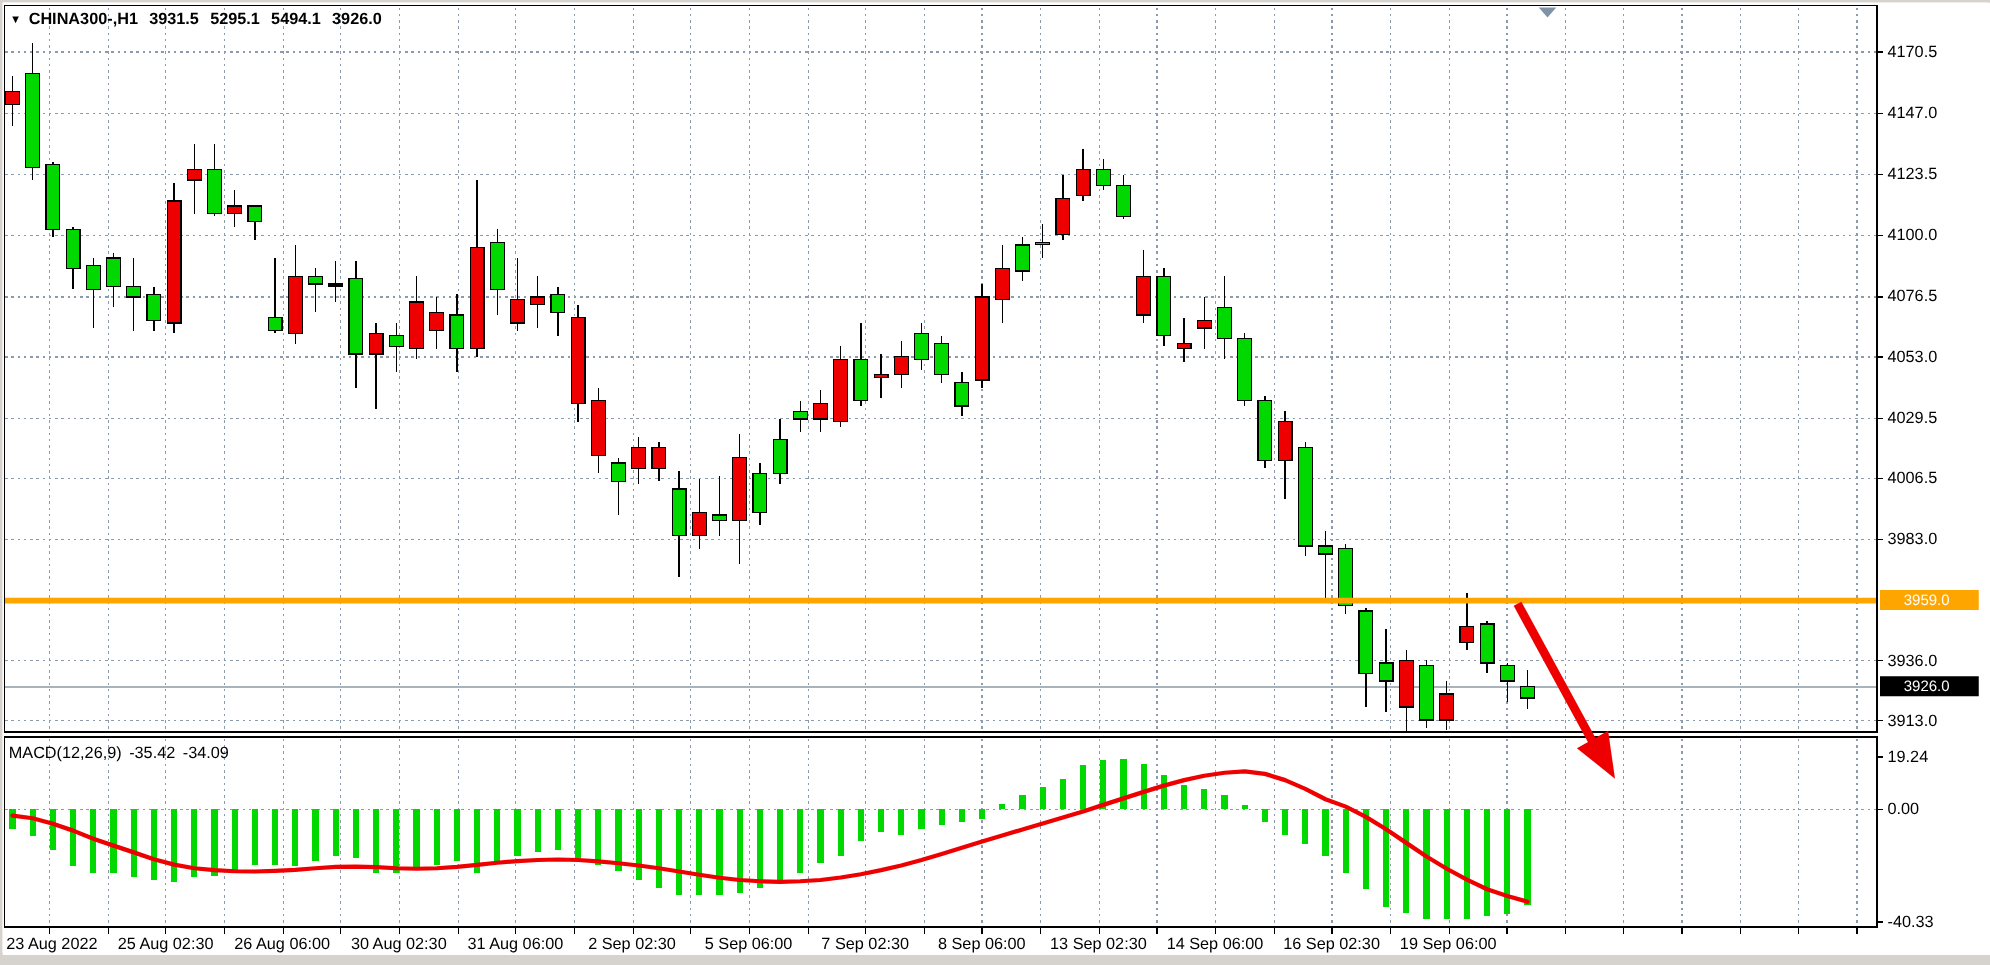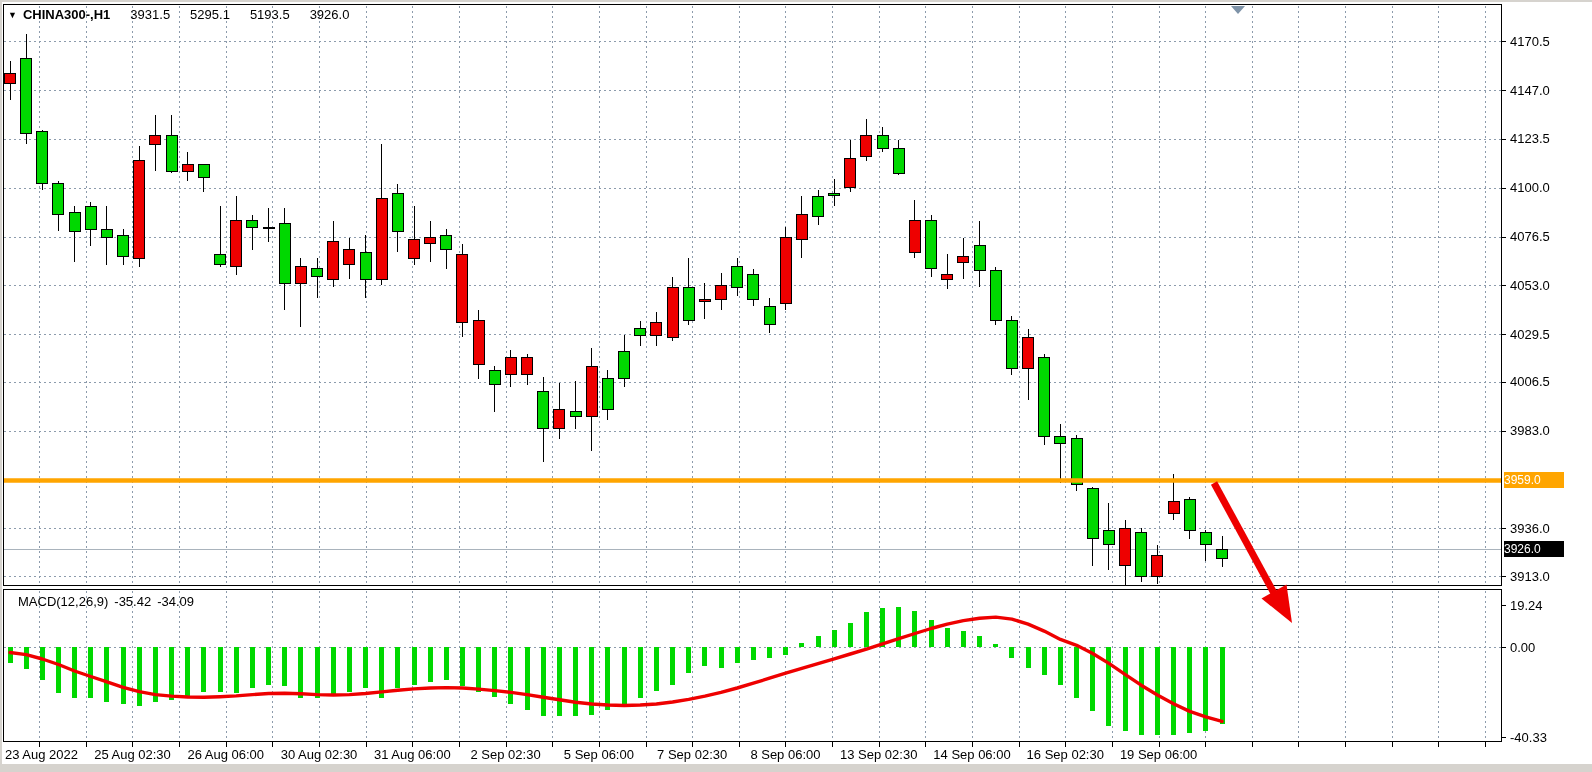--- a/index.html
+++ b/index.html
@@ -1,24 +1,24 @@
 <!DOCTYPE html>
 <html><head>
 <meta charset="utf-8">
 <style>
   html,body{margin:0;padding:0;background:#d6d3ce;font-family:"Liberation Sans","DejaVu Sans",sans-serif;}
   .window{position:relative;width:1592px;height:772px;background:#d6d3ce;overflow:hidden;}
   .chart-area{position:absolute;left:2px;top:2px;width:1588px;height:760px;background:#ffffff;}
   svg{position:absolute;left:0;top:0;}
   .title-row{position:absolute;left:6px;top:5px;font-size:13px;font-weight:600;color:#000;white-space:nowrap;z-index:5;}
   .title-row .tri{font-size:9px;margin-right:6px;position:relative;top:-1px;}
-  .title-row .q{margin-left:20px;font-weight:400;}
-  .macd-row{position:absolute;left:16px;top:592px;font-size:13px;color:#000;white-space:nowrap;z-index:5;}
+  .title-row .q{margin-left:9px;font-weight:700;}
+  .macd-row{position:absolute;left:5px;top:592px;font-size:13px;color:#000;white-space:nowrap;z-index:5;}
   .macd-row span{margin-right:6px;}
-  .ptag{position:absolute;left:1502px;width:60px;height:16px;color:#fff;font-size:12px;line-height:16px;padding-left:0;z-index:6;}
+  .ptag{position:absolute;left:1502px;width:60px;height:16px;color:#fff;font-size:12px;line-height:16px;padding-left:19px;z-index:6;}
   .ptag.orange{background:#FFA500;top:470px;}
   .ptag.black{background:#000000;top:539px;}
 </style>
 </head>
 <body>
 
 <div class="window">
   <div class="chart-area">
     <svg id="cv" width="1590" height="762">
         <rect x="0" y="0" width="1590" height="762" fill="#ffffff"></rect>
@@ -570,21 +570,21 @@
           <text x="1156.5600000000002" y="757" font-size="13px" fill="#000" text-anchor="middle" font-family="&quot;Liberation Sans&quot;,&quot;DejaVu Sans&quot;,sans-serif">19 Sep 06:00</text>
         </g>
         <polygon points="1229,4 1243,4 1236,12" fill="#7E93A8"></polygon>
         <g>
           <line x1="1212" y1="481" x2="1273" y2="593" stroke="#EE0000" stroke-width="7"></line>
           <polygon points="1290,621 1259.5,596.5 1284.5,582.5" fill="#EE0000"></polygon>
         </g>
       </svg>
 
     <div class="title-row">
-      <span class="tri">▼</span><span>CHINA300-,H1</span><span class="q">3931.5</span><span class="q">5295.1</span><span class="q">5193.5</span><span class="q">3926.0</span>
+      <span class="tri">▼</span><span>CHINA300-,H1</span><span class="q">3931.5</span><span class="q">5295.1</span><span class="q">5494.1</span><span class="q">3926.0</span>
     </div>
 
     <div class="macd-row">
       <span>MACD(12,26,9)</span><span>-35.42</span><span>-34.09</span>
     </div>
 
     <div class="ptag orange">3959.0</div>
     <div class="ptag black">3926.0</div>
   </div>
 </div>

